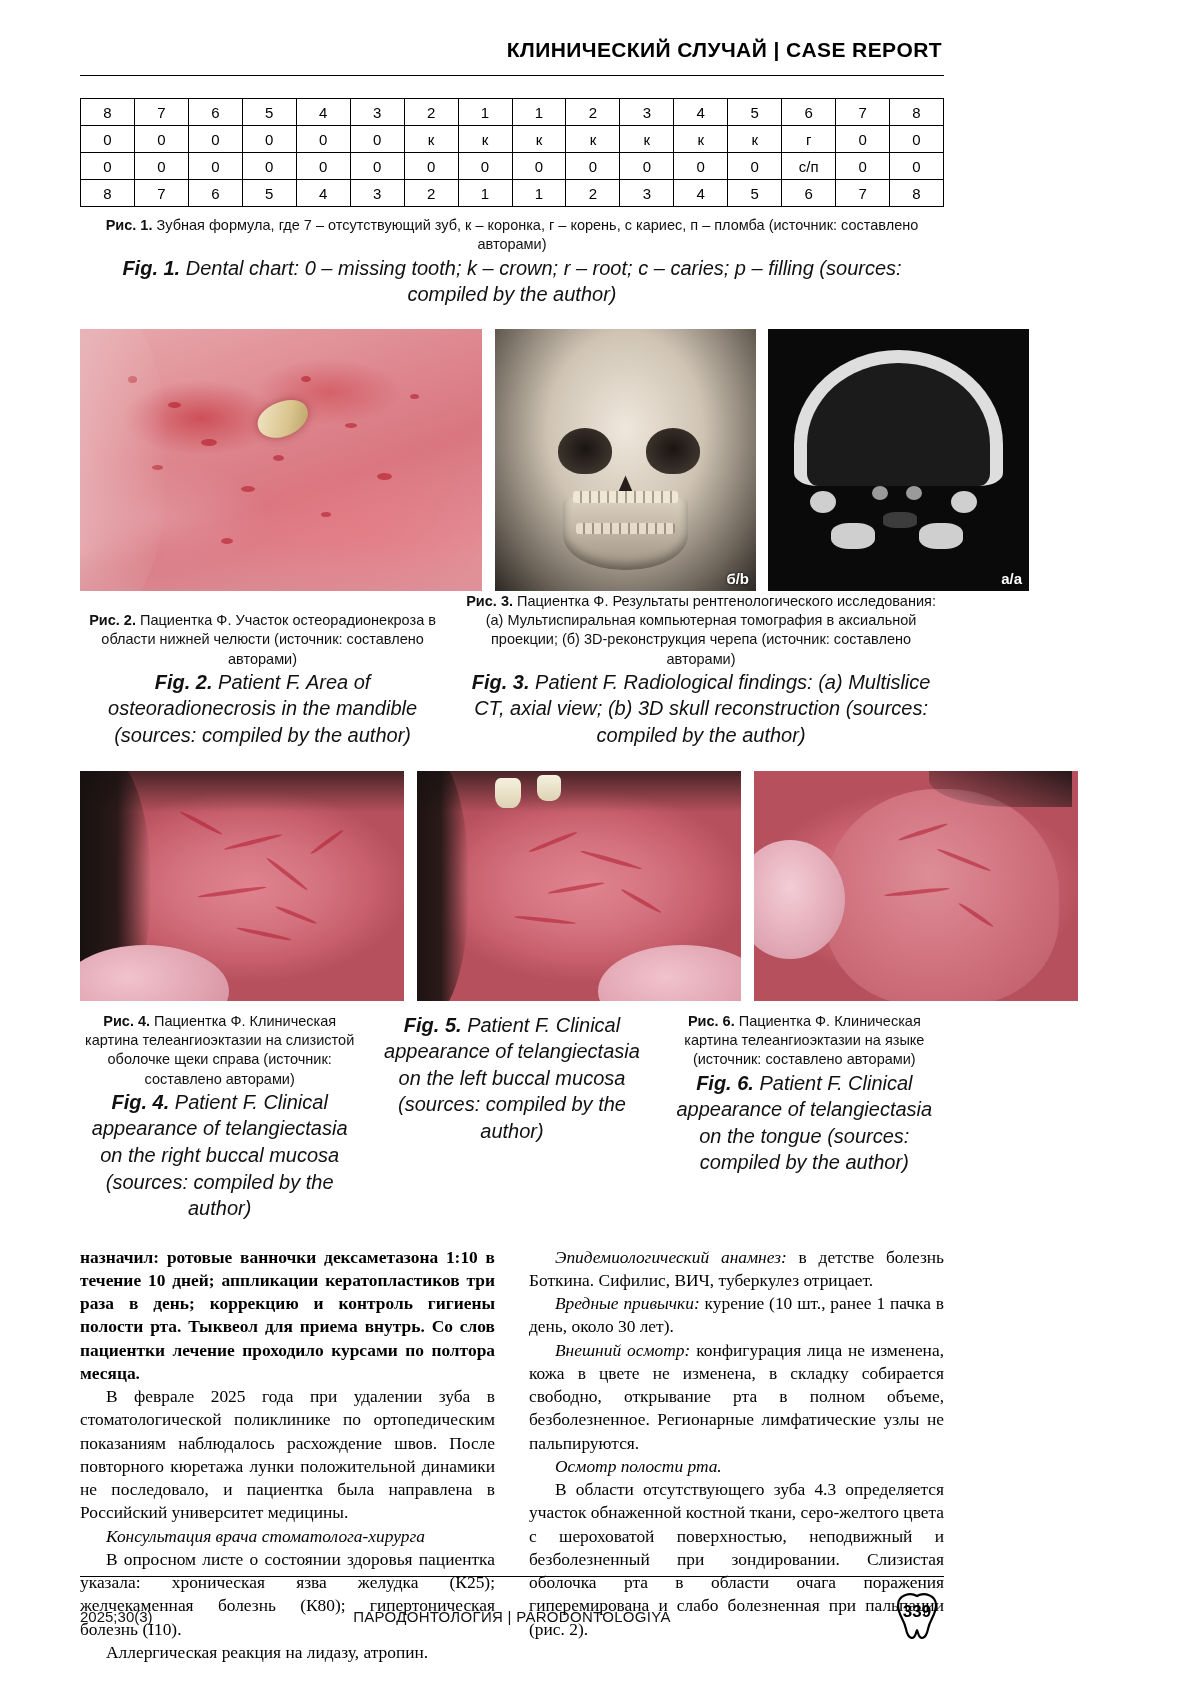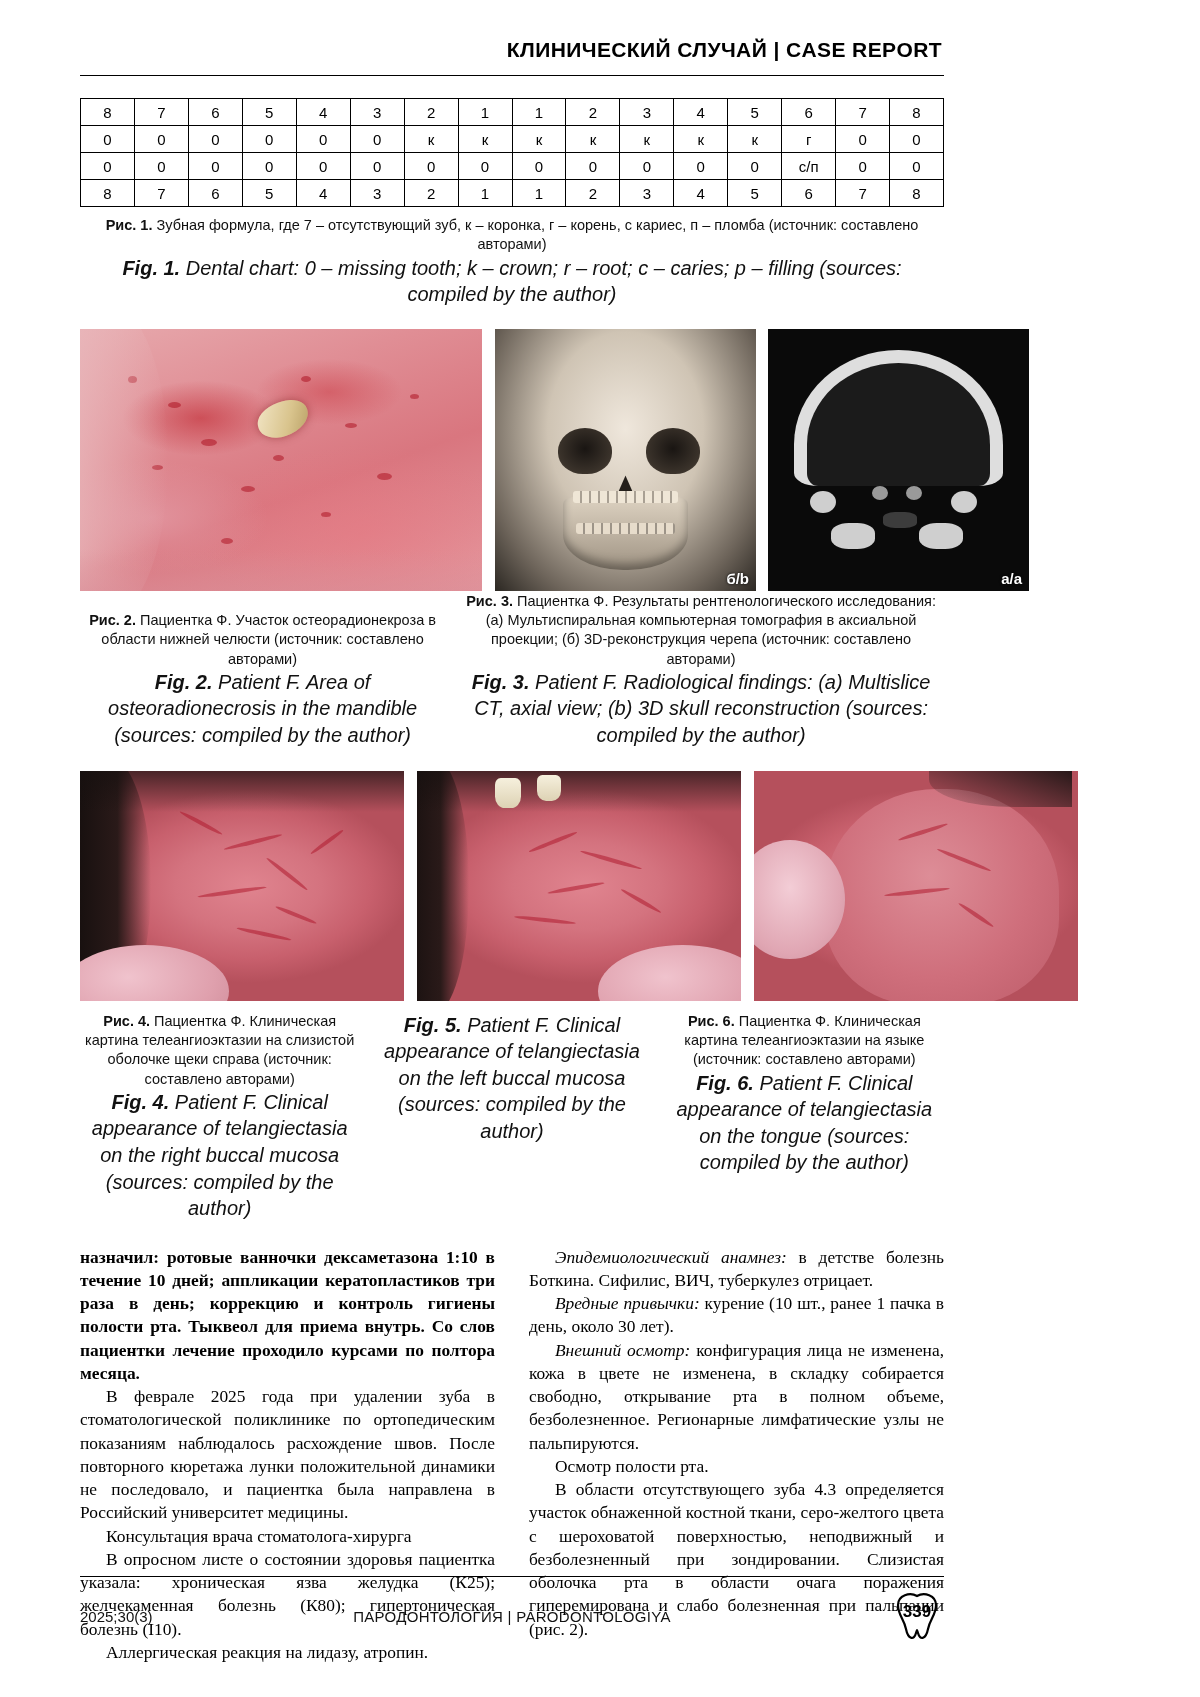--- a/index.html
+++ b/index.html
@@ -109,21 +109,21 @@
   .col {
     width: 503px;
     font-family: "Liberation Serif", serif;
     font-size: 17.4px;
     line-height: 1.335;
     text-align: justify;
     color: #000;
   }
   .col p { margin: 0; text-indent: 26px; }
   .col p.noindent { text-indent: 0; font-weight: bold; }
-  .col p.ital { text-indent: 26px; }
+  .col p.ital { font-style: italic; text-indent: 26px; }
   .col .it { font-style: italic; }
   
   .footer {
     position: absolute;
     left: 80px;
     right: 80px;
     bottom: 54px;
   }
   .footer-rule { border-top: 1.2px solid #000; }
   .footer-inner {

